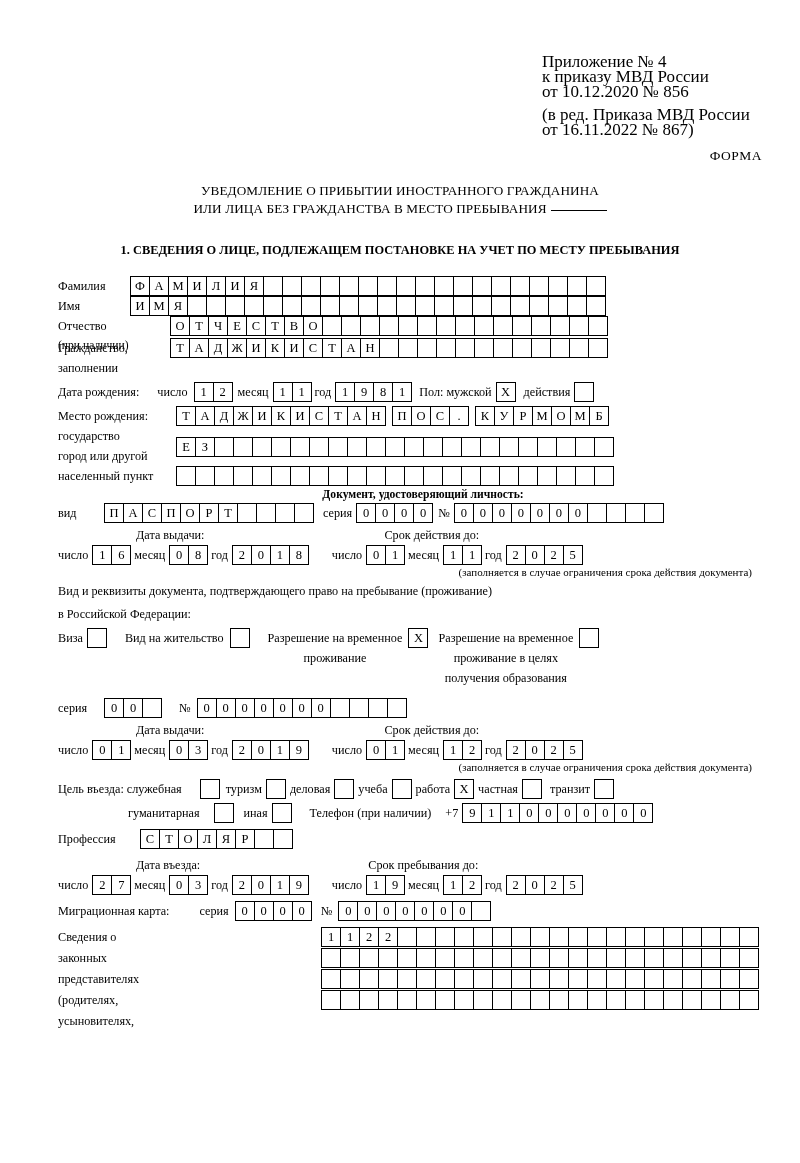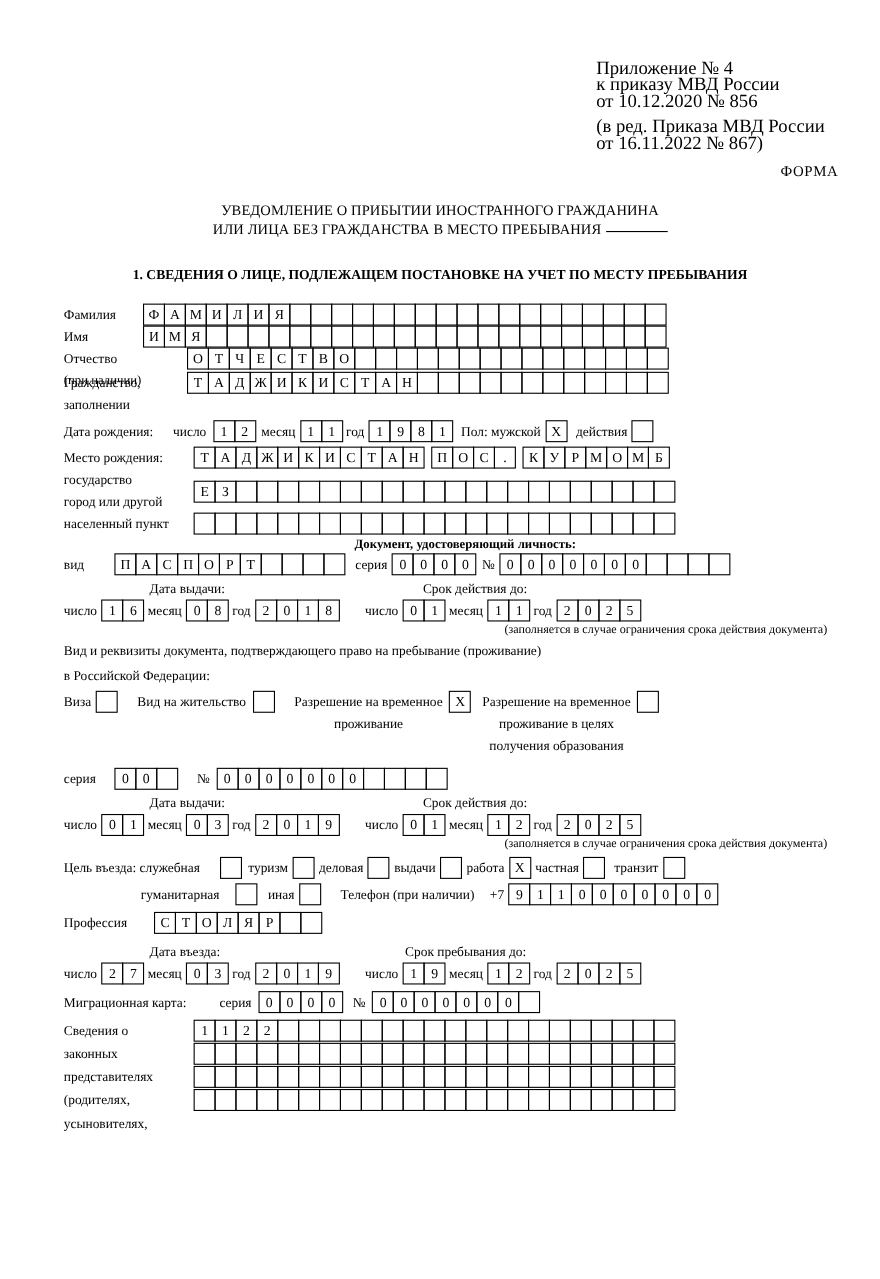--- a/index.html
+++ b/index.html
@@ -127,21 +127,21 @@
     font-size: 11.6px;
     font-weight: bold;
     margin: 2px 0 2px 0;
   }
   .note-small {
     font-size: 11px;
     text-align: right;
     padding-right: 6px;
   }
   .note-left { font-size: 12.2px; }
-  .multi-row { margin-bottom: 1px; }
+  .multi-row { margin-bottom: 1px; justify-content: space-between; }
 </style>
 </head>
 <body>
 
 <div class="page">
 
   <div class="hdr">
     <div>Приложение № 4</div>
     <div>к приказу МВД России</div>
     <div>от 10.12.2020 № 856</div>
@@ -627,21 +627,21 @@
       <div class="sbx"></div>
       <div class="sp6"></div>
       <div class="lbl">туризм</div>
       <div class="sp4"></div>
       <div class="sbx"></div>
       <div class="sp4"></div>
       <div class="lbl">деловая</div>
       <div class="sp4"></div>
       <div class="sbx"></div>
       <div class="sp4"></div>
-      <div class="lbl">выдачи</div>
+      <div class="lbl">учеба</div>
       <div class="sp4"></div>
       <div class="sbx"></div>
       <div class="sp4"></div>
       <div class="lbl">работа</div>
       <div class="sp4"></div>
       <div class="sbx">X</div>
       <div class="sp4"></div>
       <div class="lbl">частная</div>
       <div class="sp4"></div>
       <div class="sbx"></div>

